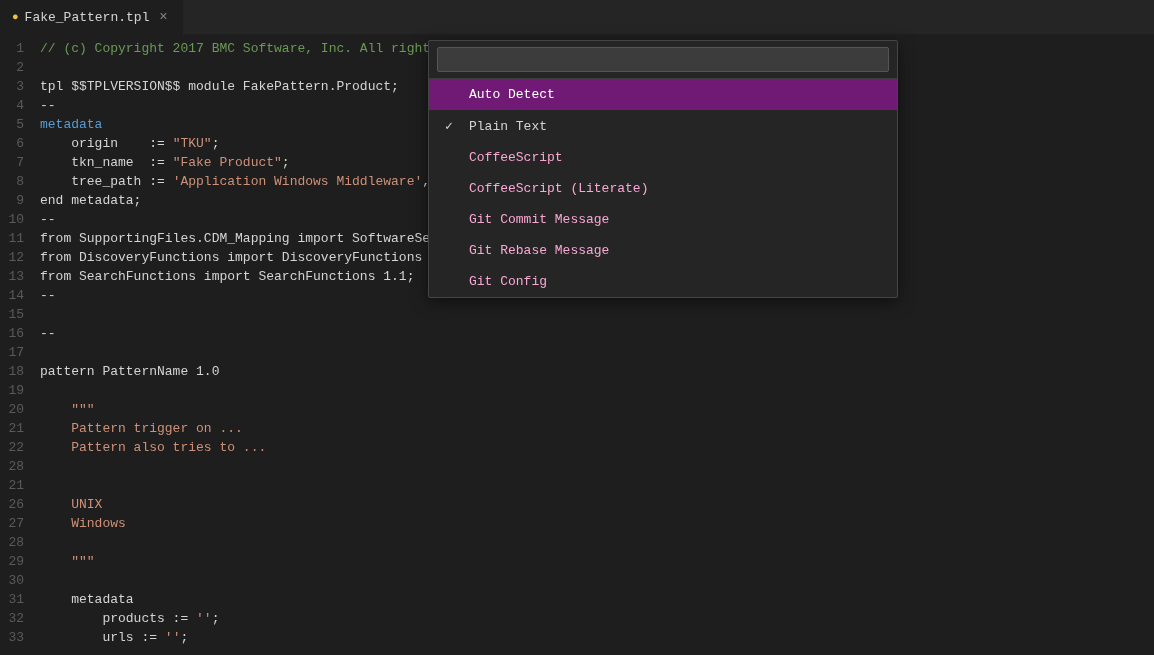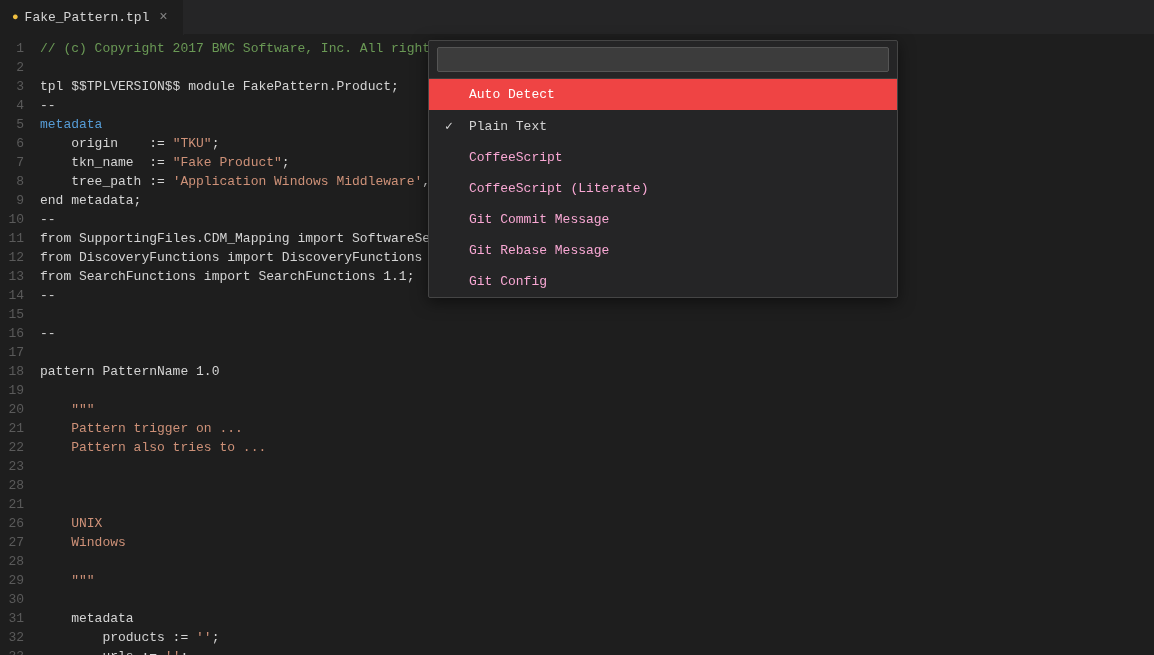--- a/index.html
+++ b/index.html
@@ -148,21 +148,21 @@
       padding: 8px 16px;
       cursor: pointer;
       color: #f9a8d4;
       font-size: 13px;
       display: flex;
       align-items: center;
       gap: 8px;
     }
 
     .dropdown-item.active {
-      background: #ef4444;
+      background: #701a75;
       color: #ffffff;
     }
 
     .dropdown-item.selected {
       color: #d4d4d4;
     }
 
     .checkmark {
       width: 16px;
       font-size: 13px;
@@ -270,24 +270,20 @@
       </div>
       <div class="code-line">
         <span class="line-number">21</span>
         <span class="line-content str">    Pattern trigger on ...</span>
       </div>
       <div class="code-line">
         <span class="line-number">22</span>
         <span class="line-content str">    Pattern also tries to ...</span>
       </div>
       <div class="code-line">
-        <span class="line-number">23</span>
-        <span class="line-content"> </span>
-      </div>
-      <div class="code-line">
         <span class="line-number">28</span>
       </div>
       <div class="code-line">
         <span class="line-number">21</span>
         <span class="line-content"> </span>
       </div>
       <div class="code-line">
         <span class="line-number">26</span>
         <span class="line-content str">    UNIX</span>
       </div>

